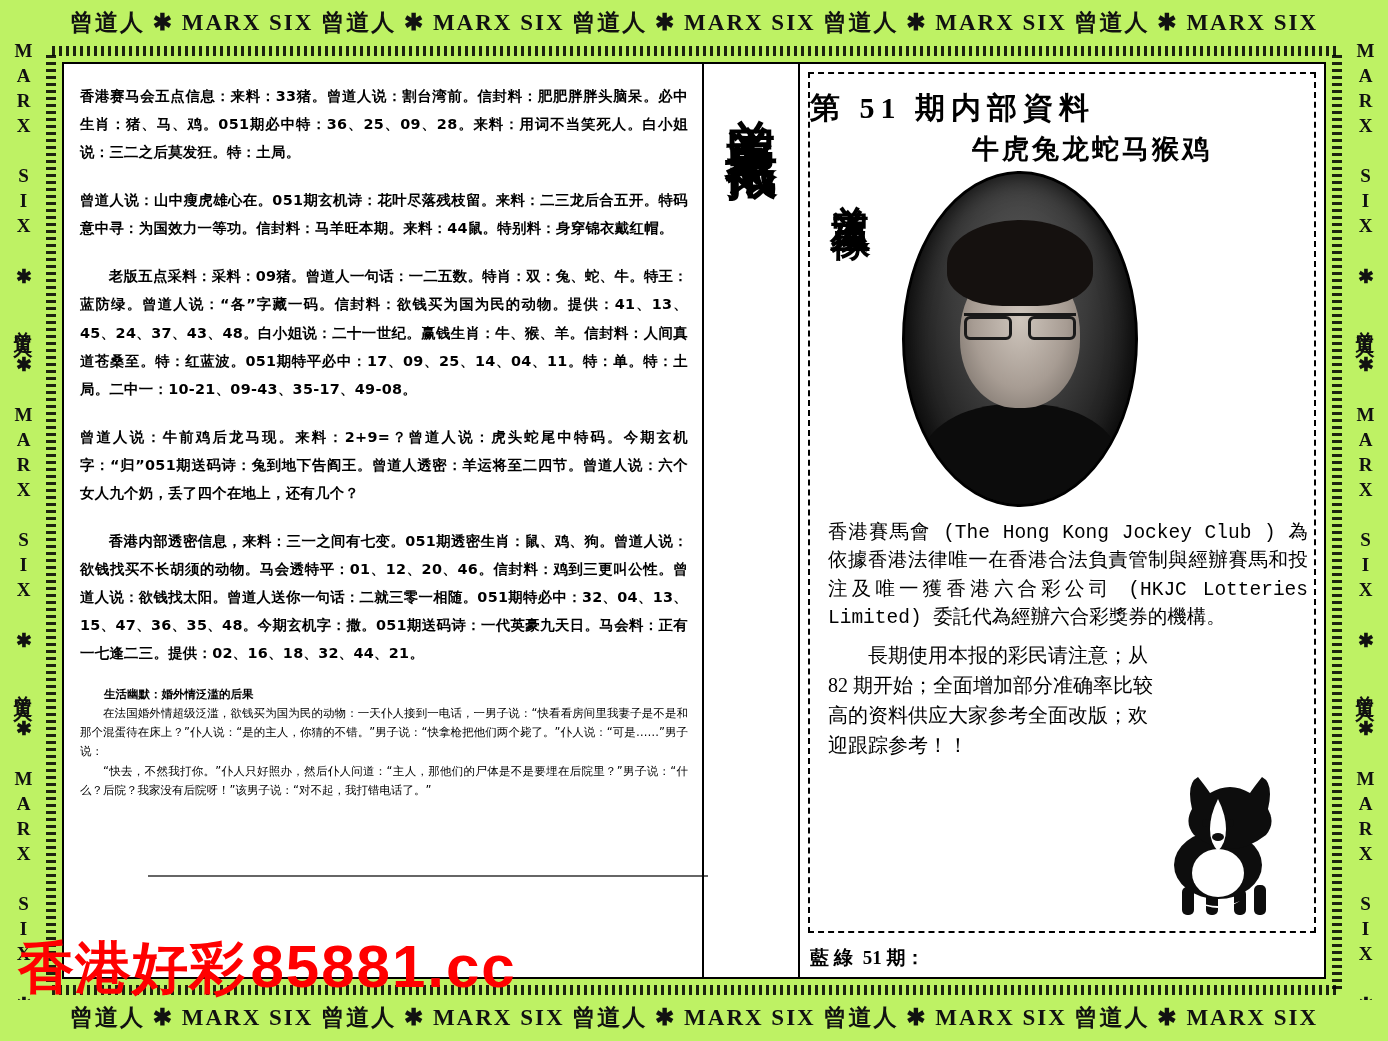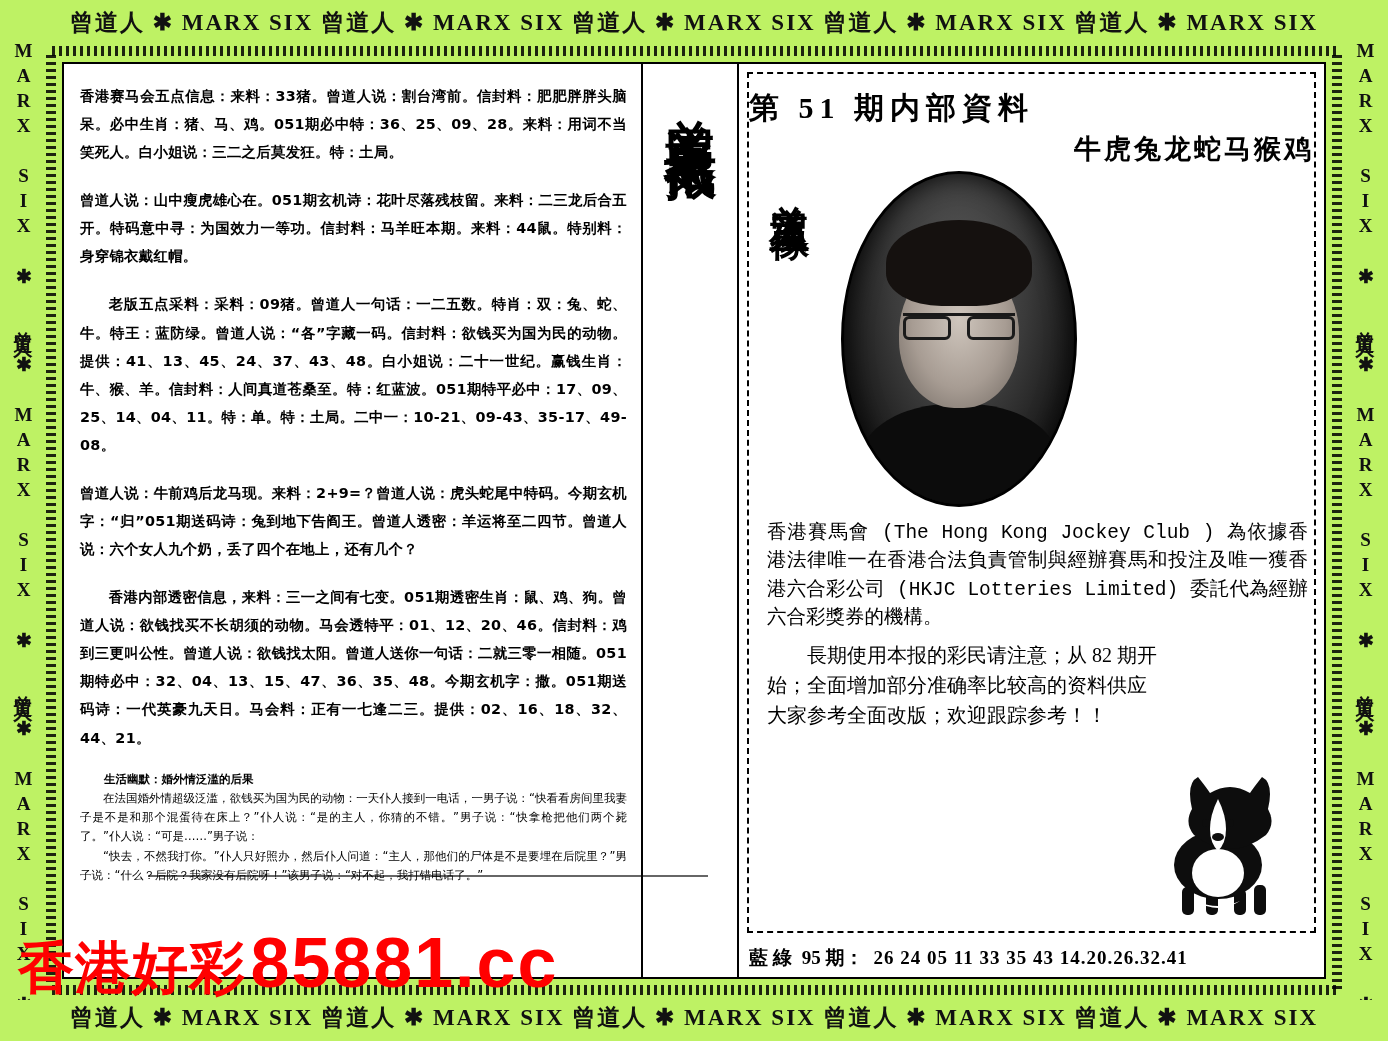--- a/index.html
+++ b/index.html
@@ -52,21 +52,21 @@
 
   .inner{
     position:absolute;
     left:62px;top:62px;right:62px;bottom:62px;
     border:2px solid #000;
     background:#fff;
     display:flex;
   }
   
   .left-col{
-    width:579px;
+    width:640px;
     padding:18px 14px 6px 16px;
     box-sizing:border-box;
     border-right:2px solid #000;
     font-family:"DejaVu Sans","Liberation Sans",sans-serif;
     position:relative;
   }
   .para{
     font-size:14.4px;
     line-height:1.95;
     font-weight:bold;
@@ -119,21 +119,21 @@
     text-align:left;
     font-family:"Liberation Serif","DejaVu Serif",serif;
     font-weight:bold;
     font-size:30px;
     letter-spacing:6px;
     margin:14px 0 2px 0;
     color:#000;
   }
   .zodiac-line{
     position:relative;
-    text-align:right;
+    text-align:center;
     font-family:"Liberation Serif","DejaVu Serif",serif;
     font-weight:bold;
     font-size:27px;
     letter-spacing:3px;
     color:#000;
     margin-bottom:4px;
     padding-left:60px;
   }
   .portrait-area{
     position:relative;
@@ -221,21 +221,21 @@
   .watermark{
     position:absolute;left:18px;bottom:34px;
     font-family:"Liberation Sans","DejaVu Sans",sans-serif;
     font-weight:bold;
     color:#ff0000;
     white-space:nowrap;
     z-index:40;
     pointer-events:none;
   }
   .wm-cn{font-size:56px;letter-spacing:1px;}
-  .wm-num{font-size:70px;letter-spacing:2px;}
+  .wm-num{font-size:60px;letter-spacing:2px;}
   .strike{
     position:absolute;left:84px;bottom:100px;width:560px;height:2px;background:#000;opacity:.6;
   }
 </style>
 </head>
 <body>
 
 <div class="page">
 
   <div class="border-band band-top">曾道人 ✱ MARX SIX 曾道人 ✱ MARX SIX 曾道人 ✱ MARX SIX 曾道人 ✱ MARX SIX 曾道人 ✱ MARX SIX</div>
@@ -308,22 +308,21 @@
         </g>
         <g fill="#0d0d0d">
           <circle cx="72" cy="54" r="4"></circle>
           <circle cx="96" cy="54" r="4"></circle>
           <ellipse cx="84" cy="68" rx="6" ry="4"></ellipse>
         </g>
       </svg>
 
       <div class="footer-line">
         <span>藍 綠</span>
-        <span>95 期：</span>
-        <span class="nums">26 24 05 11 33 35 43 14.20.26.32.41</span>
+        <span>51 期：</span>
       </div>
     </div>
   </div>
 
   <div class="watermark">
     <span class="wm-cn">香港好彩</span>
     <span class="wm-num">85881.cc</span>
   </div>
 </div>
 

